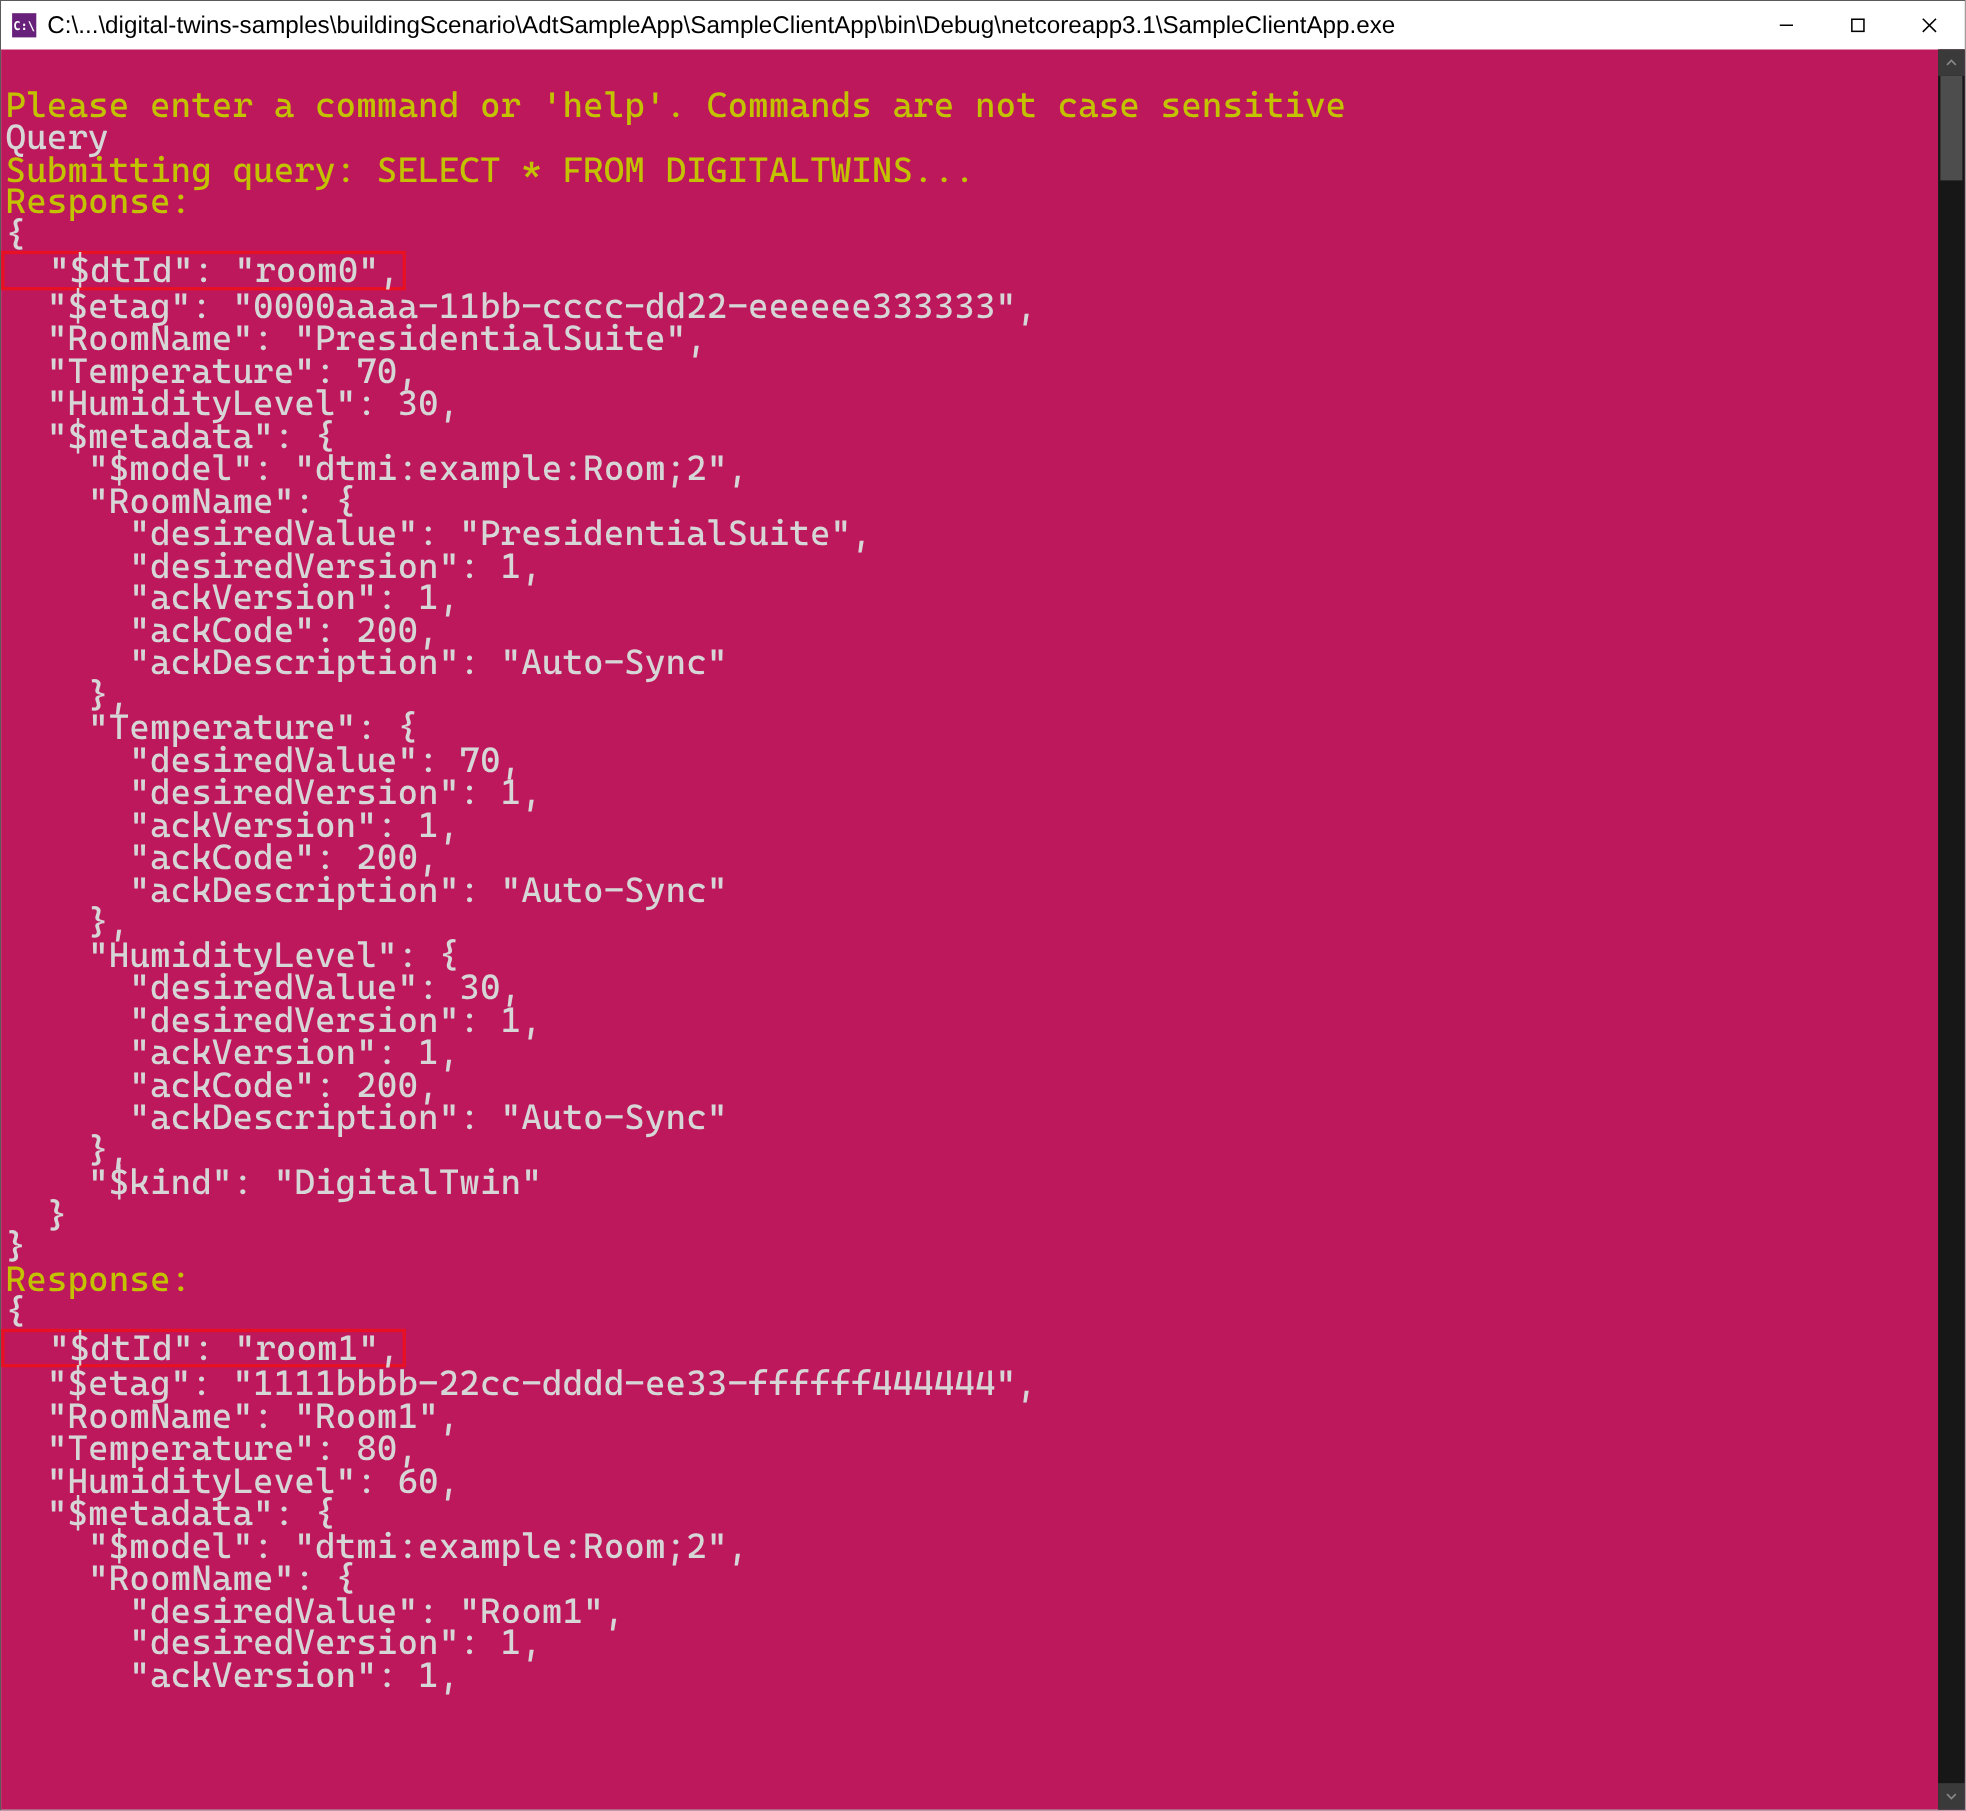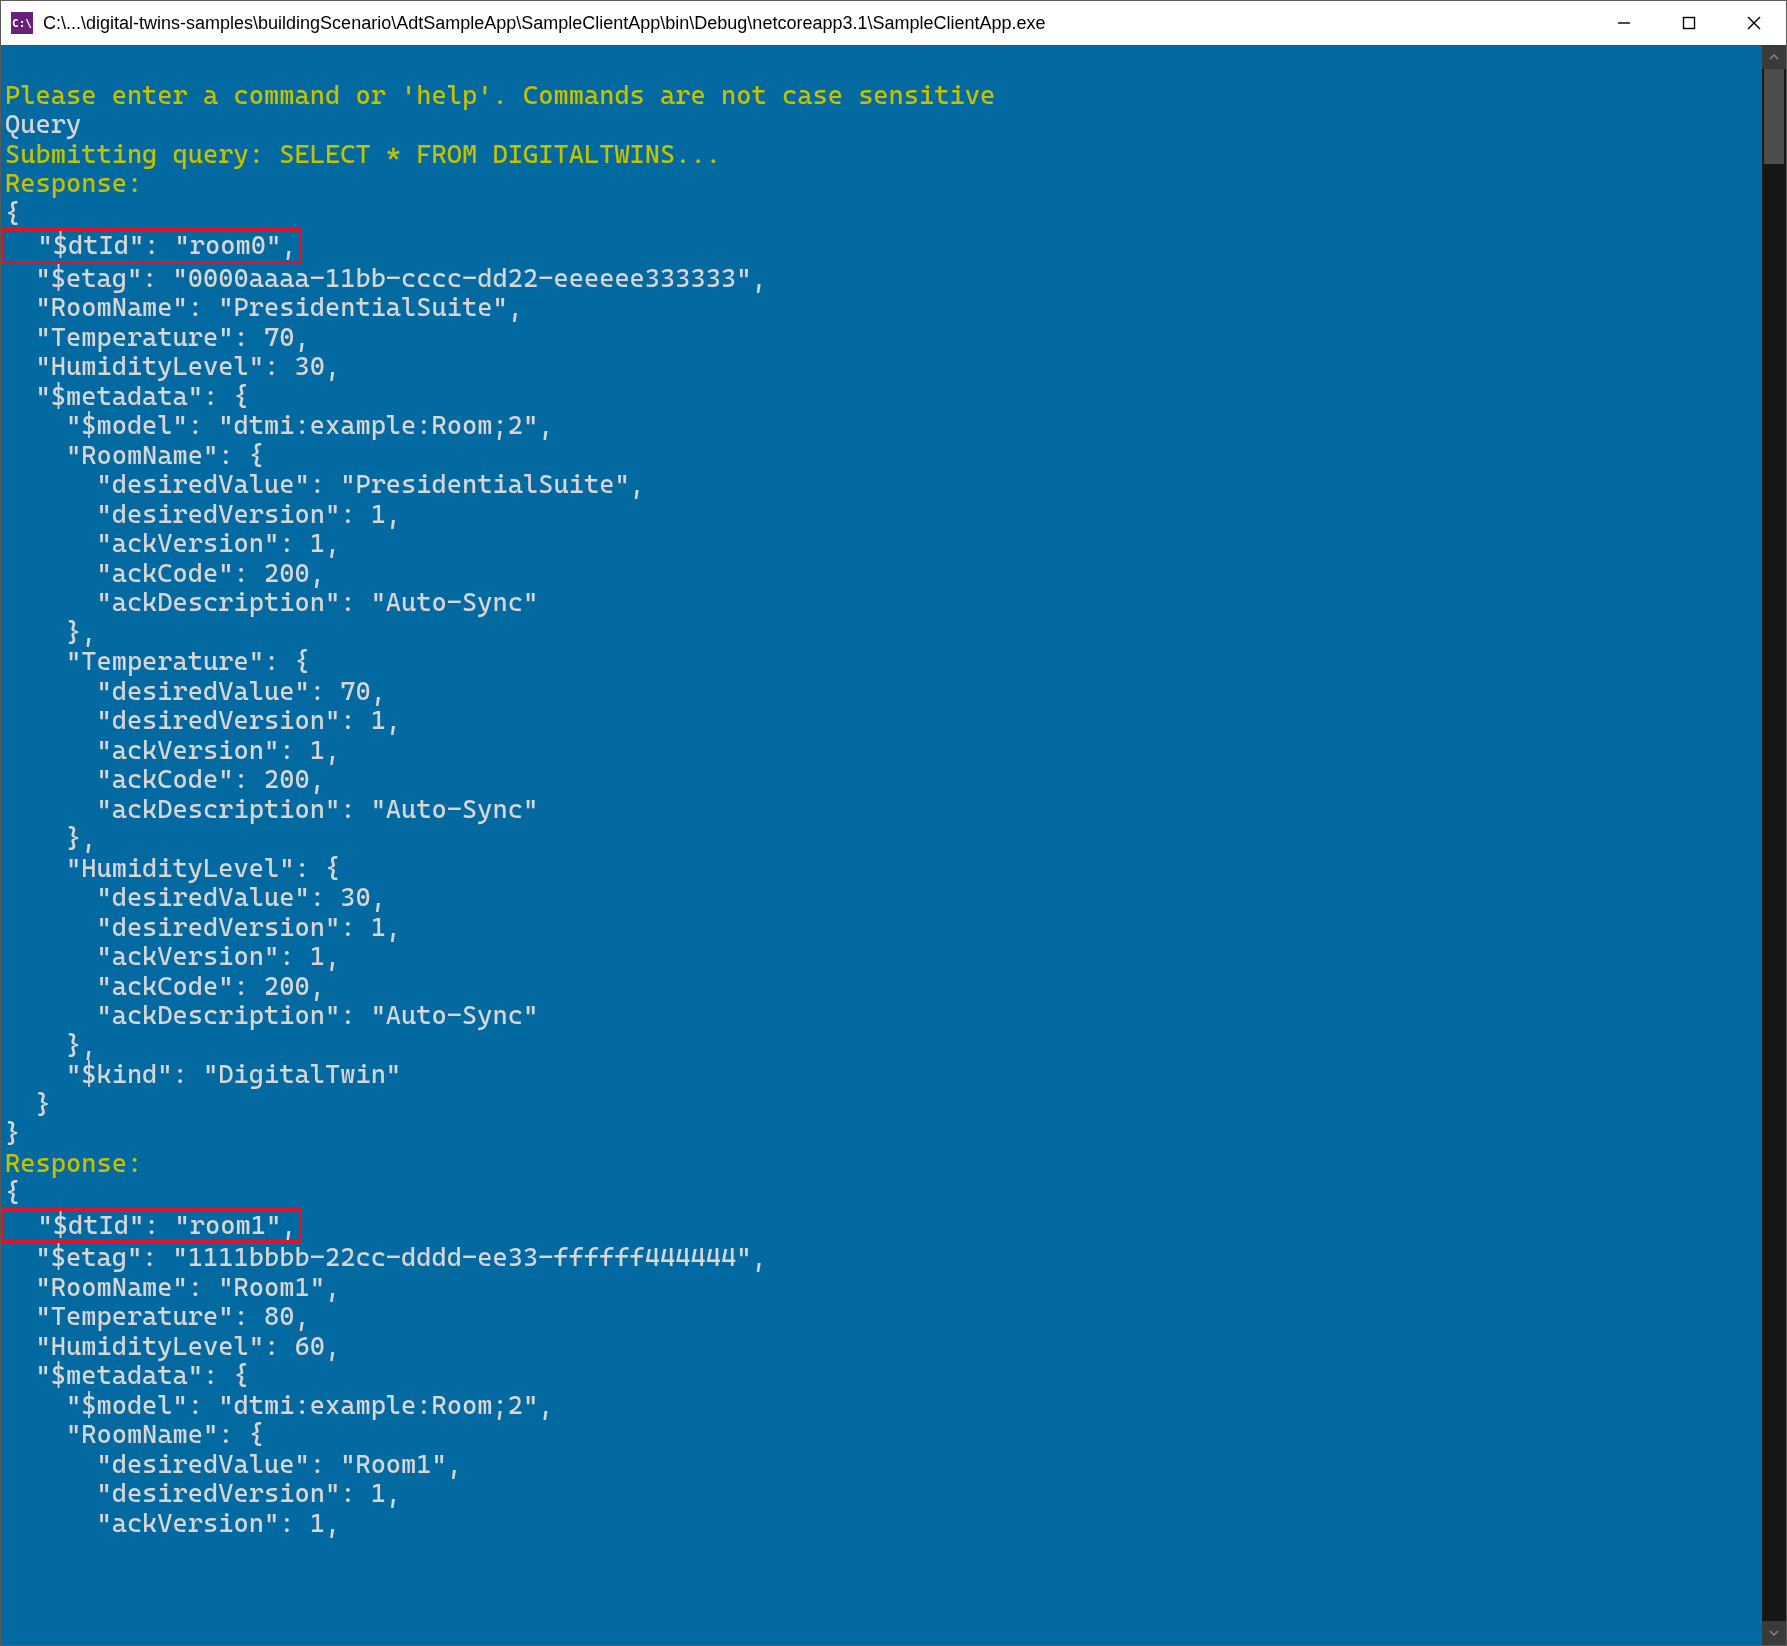--- a/index.html
+++ b/index.html
@@ -35,21 +35,21 @@
     display: flex;
     align-items: center;
     justify-content: center;
     color: #fff;
     font-size: 11px;
     font-weight: bold;
     font-family: Consolas, monospace;
   }
   .titlebar .title {
     flex: 1 1 auto;
-    font-size: 18px;
+    font-size: 22px;
     color: #000;
     white-space: nowrap;
     overflow: hidden;
   }
   .titlebar .win-controls {
     display: flex;
     height: 100%;
   }
   .titlebar .win-btn {
     width: 65px;
@@ -57,24 +57,24 @@
     display: flex;
     align-items: center;
     justify-content: center;
     font-size: 14px;
     color: #000;
   }
   .titlebar .win-btn svg { stroke: #000; }
 
   .client {
     flex: 1 1 auto;
-    background: #0369a1;
+    background: #be185d;
     color: #cccccc;
     font-family: Consolas, "Cascadia Mono", monospace;
-    font-size: 26px;
+    font-size: 32px;
     line-height: 29.5px;
     position: relative;
     display: flex;
   }
   .term {
     flex: 1 1 auto;
     padding: 6px 0 0 4px;
     overflow: hidden;
     white-space: pre;
   }

